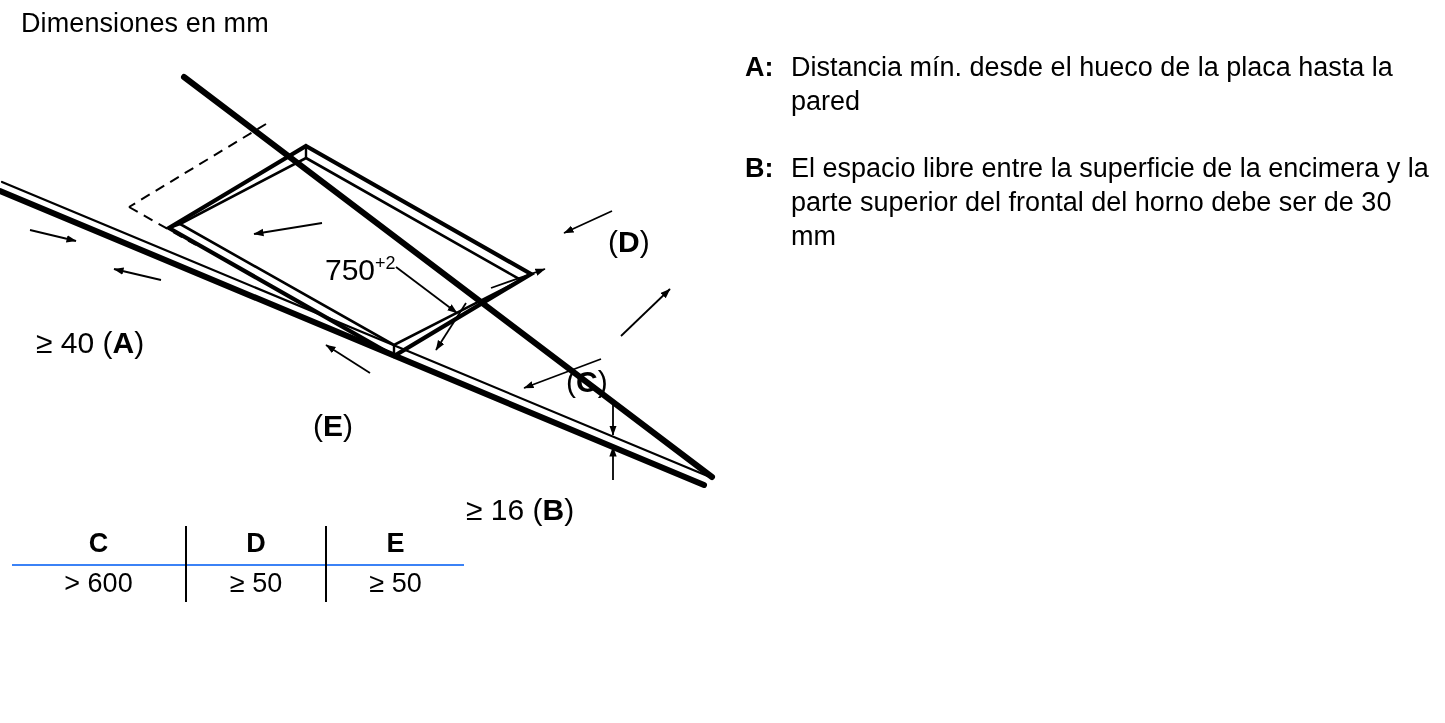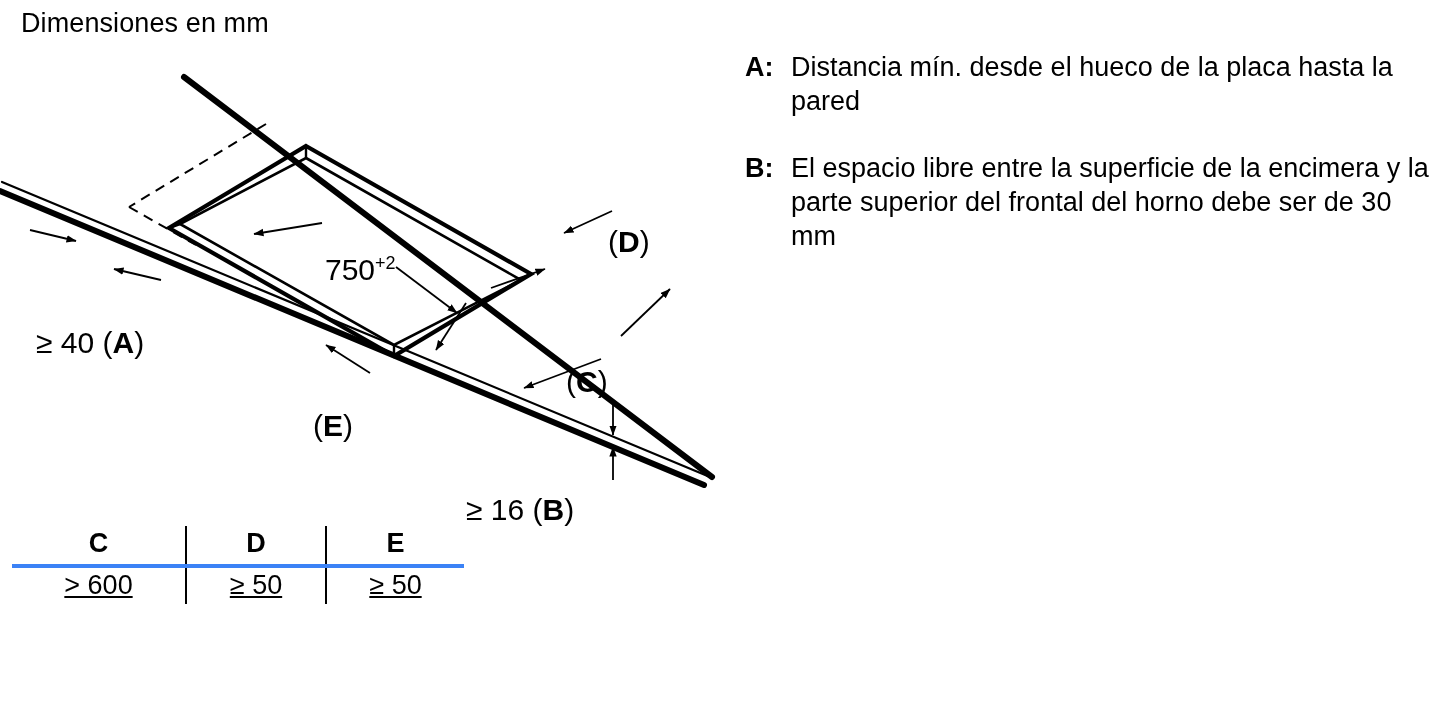--- a/index.html
+++ b/index.html
@@ -82,21 +82,21 @@
   }
   .spec-table th {
     font-weight: bold;
     padding-bottom: 5px;
   }
   .spec-table th.col-c, .spec-table td.col-c { width: 153px; }
   .spec-table th.col-d, .spec-table td.col-d { width: 118px; }
   .spec-table th.col-e, .spec-table td.col-e { width: 117px; }
   .spec-table .vsep-l { border-left: 2px solid #000; }
   .spec-table tbody tr.r1 td { border-top: 2px solid #000; }
-  .spec-table tbody tr.r2 td { border-top: 4px solid #3b82f6; text-decoration: underline; }
+  .spec-table tbody tr.r2 td { border-top: 2px solid #3b82f6; }
 
   
   .notes {
     position: absolute;
     left: 745px;
     top: 50px;
     width: 690px;
   }
   .note {
     position: relative;

